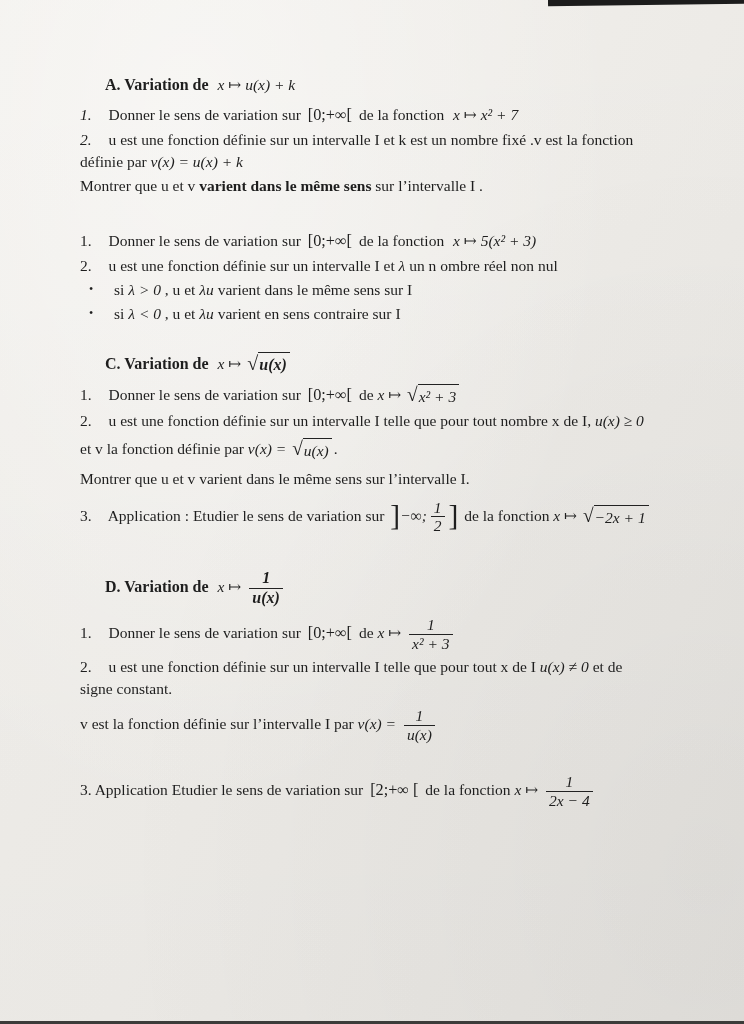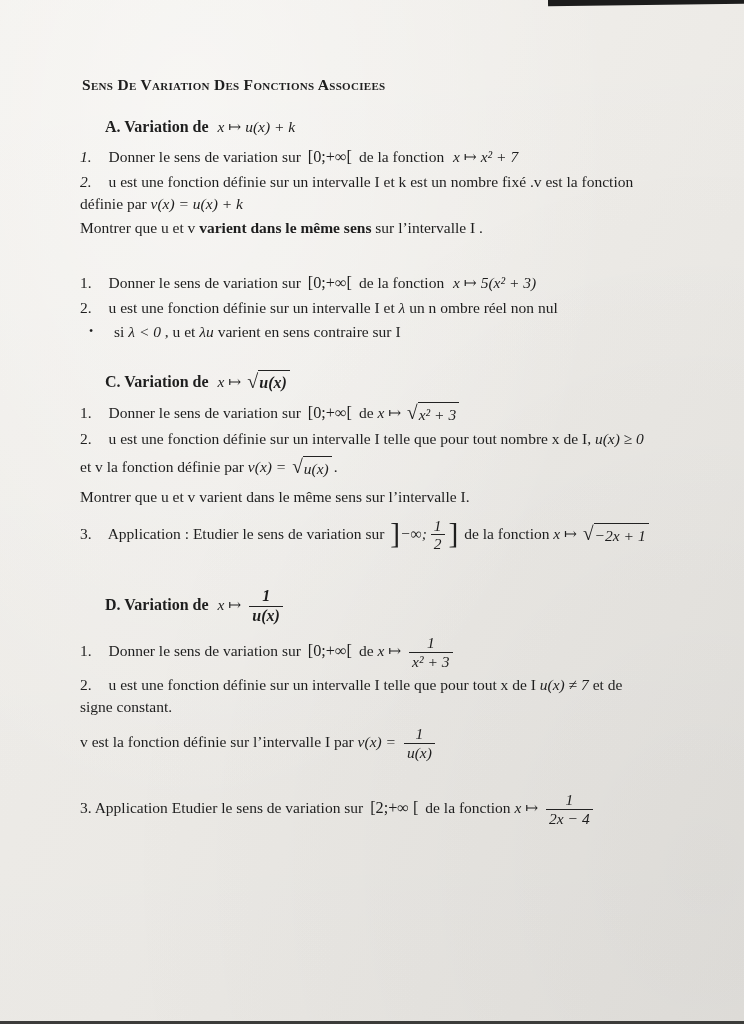--- a/index.html
+++ b/index.html
@@ -103,21 +103,20 @@
 </style>
 </head>
 <body>
 
 <div class="page">
   <div class="scan-bar-top"></div>
   <div class="scan-bar-bottom"></div>
 
   <div class="content">
 
-    <h1 class="doc-title">Sens De Variation Des Fonctions Associees</h1>
 
     <section class="sec sec-a">
       <h2 class="sec-head">
         <span>A.</span>
         <span>Variation de</span>
         <span class="m sp">x ↦ u(x) + k</span>
       </h2>
       <div class="line">
         <span class="inum it">1.</span>
         <span class="t">Donner le sens de variation sur</span>
@@ -145,20 +144,28 @@
         <span class="t">Donner le sens de variation sur</span>
         <span class="iv">[0;+∞[</span>
         <span class="t">de la fonction</span>
         <span class="m sp">x ↦ 5(x² + 3)</span>
       </div>
       <div class="line">
         <span class="inum">2.</span>
         <span class="t">u est une fonction définie sur un intervalle  I et</span>
         <span class="m">λ</span>
         <span class="t">un n ombre réel non nul</span>
+      </div>
+      <div class="line blt-line">
+        <span class="blt">•</span>
+        <span class="t">si</span>
+        <span class="m">λ &gt; 0</span>
+        <span class="t">, u et</span>
+        <span class="m">λu</span>
+        <span class="t">varient dans le même sens sur I</span>
       </div>
       <div class="line blt-line">
         <span class="blt">•</span>
         <span class="t">si</span>
         <span class="m">λ &lt; 0</span>
         <span class="t">, u et</span>
         <span class="m">λu</span>
         <span class="t">varient en sens contraire sur I</span>
       </div>
     </section>
@@ -233,21 +240,21 @@
         <span class="t">de</span>
         <span class="m">x ↦</span>
         <span class="frac">
             <span class="fnum">1</span>
             <span class="fden">x² + 3</span>
           </span>
       </div>
       <div class="line">
         <span class="inum">2.</span>
         <span class="t">u est une fonction définie sur un intervalle I  telle que pour tout x de I</span>
-        <span class="m">u(x) ≠ 7</span>
+        <span class="m">u(x) ≠ 0</span>
         <span class="t">et de</span>
         <br>
         <span class="t">signe constant.</span>
       </div>
       <div class="line mt6">
         <span class="t">v est la fonction définie sur l’intervalle I par</span>
         <span class="m">v(x) =</span>
         <span class="frac">
             <span class="fnum">1</span>
             <span class="fden">u(x)</span>

